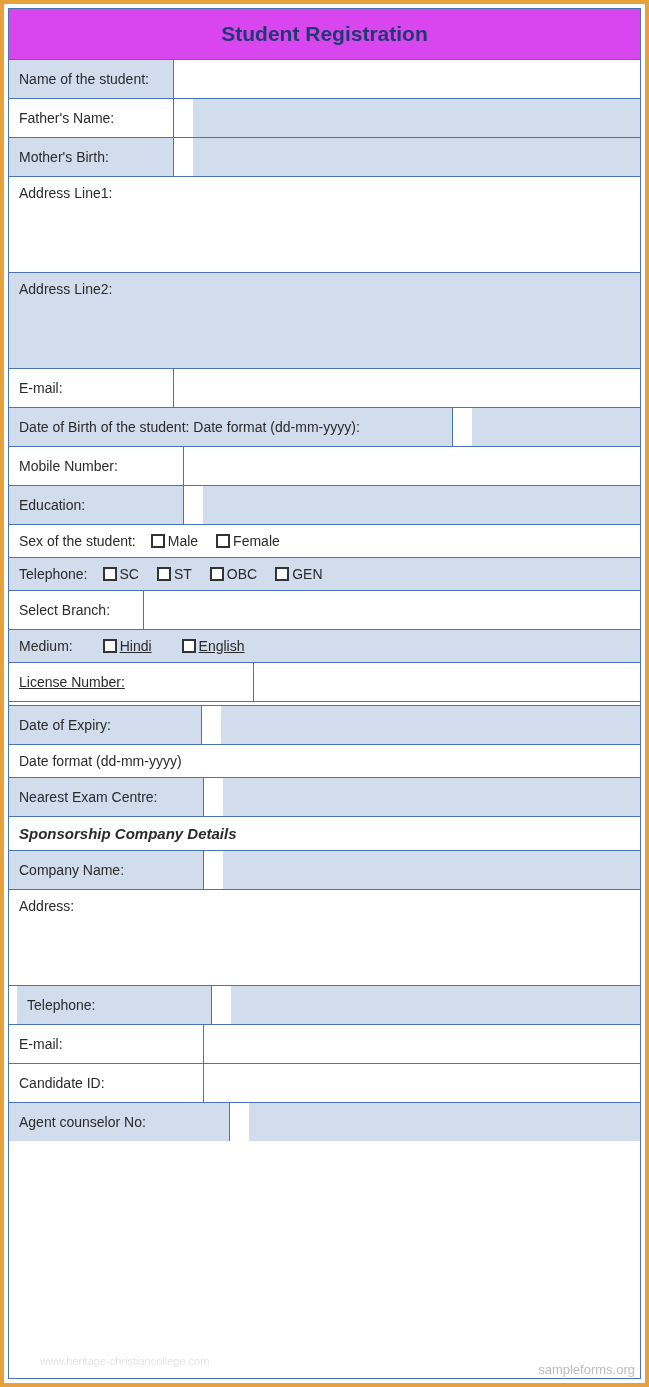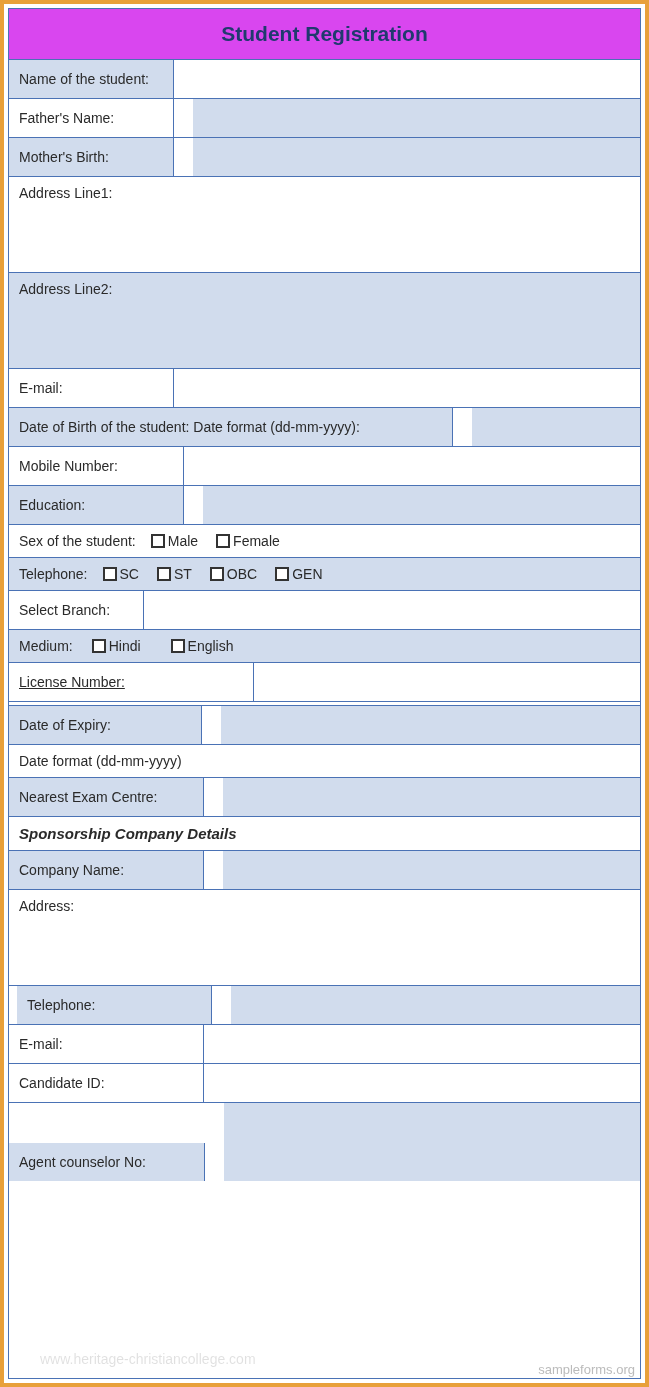--- a/index.html
+++ b/index.html
@@ -77,21 +77,21 @@
     height: 14px;
     border: 2px solid #333;
     background: #fff;
     display: inline-block;
   }
   .gap-row { height: 4px; background: #fff; border-bottom: 1px solid #4a72b5; }
   .watermark-left {
     position: absolute;
     bottom: 20px;
     left: 40px;
-    font-size: 14px;
+    font-size: 11px;
     color: rgba(0,0,0,0.12);
   }
   .watermark-right {
     position: absolute;
     bottom: 10px;
     right: 14px;
     font-size: 13px;
     color: #bbb;
   }
 </style>
@@ -187,21 +187,21 @@
     </div>
 
     <div class="row">
       <div class="cell label-cell white" style="width:135px;">Select Branch:</div>
       <div class="cell value-cell white"></div>
     </div>
 
     <div class="row full-row">
       <div class="cell tinted" style="width:100%;border-right:none;">
         <span>Medium:</span>
-        <span class="cb-group" style="margin-left:19px;gap:30px;">
+        <span class="cb-group" style="margin-left:30px;gap:30px;text-decoration:underline;">
           <span class="cb-item">
             <span class="cb-box"></span>
             <span>Hindi</span>
           </span>
           <span class="cb-item">
             <span class="cb-box"></span>
             <span>English</span>
           </span>
         </span>
       </div>
@@ -251,21 +251,21 @@
       <div class="cell value-cell white"></div>
     </div>
 
 
     <div class="row">
       <div class="cell label-cell white" style="width:195px;">Candidate ID:</div>
       <div class="cell value-cell white"></div>
     </div>
 
     <div class="row" style="border-bottom:none;">
-      <div class="cell label-cell tinted" style="width:196px;margin-top:40px;">Agent counselor No:</div>
+      <div class="cell label-cell tinted" style="width:221px;">Agent counselor No:</div>
       <div class="cell value-cell tinted"></div>
     </div>
 
   </div>
 </div>
 
 <div class="watermark-left">www.heritage-christiancollege.com</div>
 <div class="watermark-right">sampleforms.org</div>
 
 </body></html>

